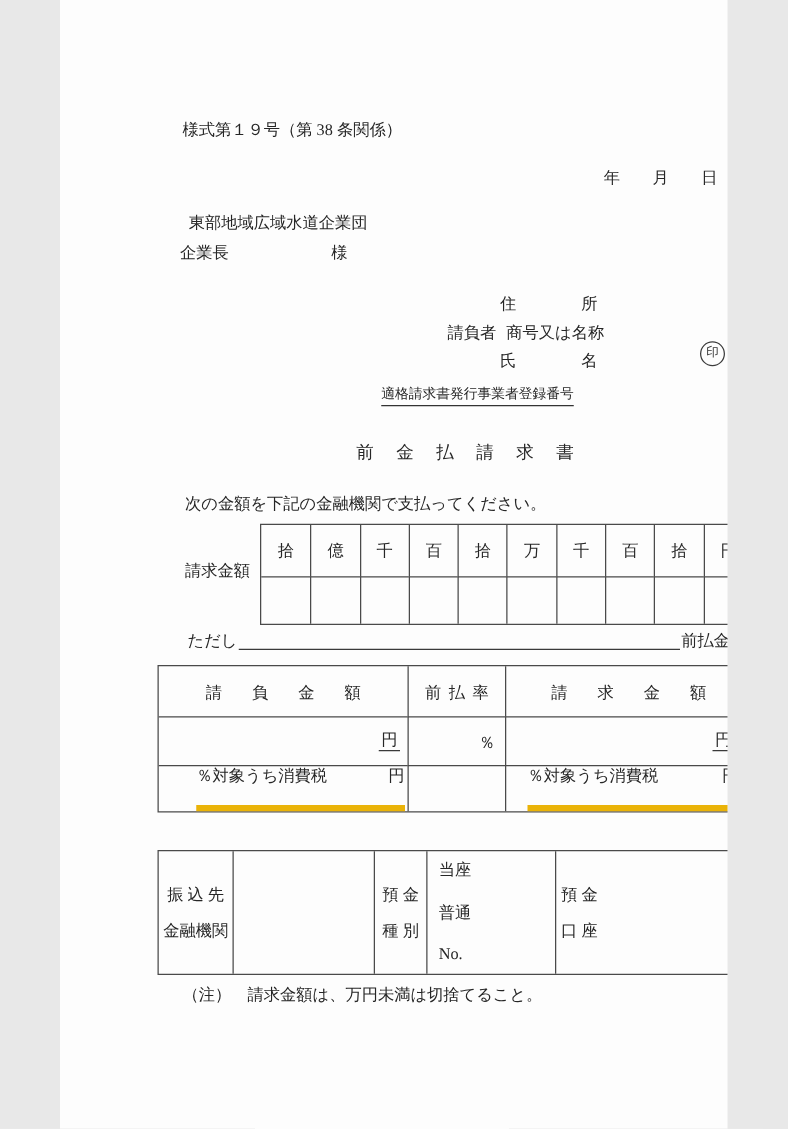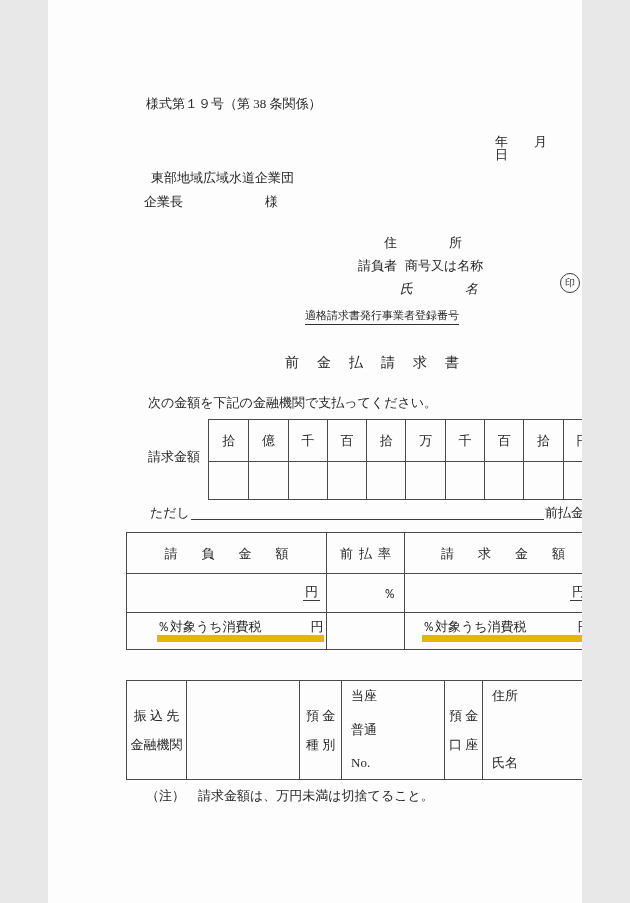--- a/index.html
+++ b/index.html
@@ -6,28 +6,28 @@
   .page {
     position:relative; width:534px; height:903px; margin:0 auto;
     background:#fdfdfd; color:#262626;
     font-family:"Liberation Serif","DejaVu Serif",serif;
     font-size:13px; line-height:1; overflow:hidden;
   }
   .abs { position:absolute; }
 
   
   .form-number { left:98px; top:97px; }
-  .date-line   { left:447px; top:135px; letter-spacing:0; }
+  .date-line   { left:435px; top:135px; letter-spacing:0; }
   .org-name    { left:103px; top:171px; }
   .recipient   { left:96px; top:195px; display:flex; gap:82px; }
 
   
-  .addr-line   { left:336px; top:236px; }
+  .addr-line   { left:352px; top:236px; }
   .party-line  { left:310px; top:259px; display:flex; gap:8px; }
-  .name-line   { left:352px; top:282px;font-style:italic; }
+  .name-line   { left:352px; top:282px; }
   .seal {
     left:512px; top:273px; width:18px; height:18px;
     border:1.2px solid #3c3c3c; border-radius:50%;
     display:flex; align-items:center; justify-content:center;
     font-size:10px; color:#333;
   }
 
   
   .reg-heading {
     left:257px; top:310px; font-size:11px;
@@ -67,21 +67,21 @@
   .breakdown .hd { justify-content:center; }
   .ls-wide { letter-spacing:24px; margin-right:-24px; white-space:nowrap; }
   .ls-mid  { letter-spacing:6px;  margin-right:-6px;  white-space:nowrap; }
   .cell-r  { justify-content:flex-end; }
   .u-yen   { border-bottom:1px solid #3a3a3a; padding:0 2px 2px; }
   .pr6  { padding-right:6px; }
   .pr8  { padding-right:8px; }
   .pr14 { padding-right:14px; }
   .tax-wrap1 { padding-left:30px; }
   .tax-wrap2 { padding-left:17px; }
-  .tax-line { display:inline-flex; align-items:baseline; border-bottom:7px solid #eab308; padding-bottom:2px; white-space:nowrap; }
+  .tax-line { display:inline-flex; align-items:baseline; border-bottom:5px solid #eab308; padding-bottom:17px; white-space:nowrap; }
   .tax-line .spacer1 { display:inline-block; width:49px; }
   .tax-line .spacer2 { display:inline-block; width:51px; }
 
   
   .bank {
     left:78px; top:680px; width:472px; height:98px;
     display:grid; grid-template-columns:59px 113px 42px 103px 38px 117px; grid-template-rows:98px;
     border:1px solid #4a4a4a;
   }
   .bank .c { border-left:1px solid #4a4a4a;gap:16px; }
@@ -207,21 +207,17 @@
     </div>
     <div class="c stack">
       <span>当座</span>
       <span>普通</span>
       <span>No.</span>
     </div>
     <div class="c two-line">
       <span>預 金</span>
       <span>口 座</span>
     </div>
-    <div class="c stack">
-      <span>住所</span>
-      <span>氏名</span>
-    </div>
   </div>
 
   <div class="abs note">（注）　請求金額は、万円未満は切捨てること。</div>
 
 </div>
 
 </body></html>

